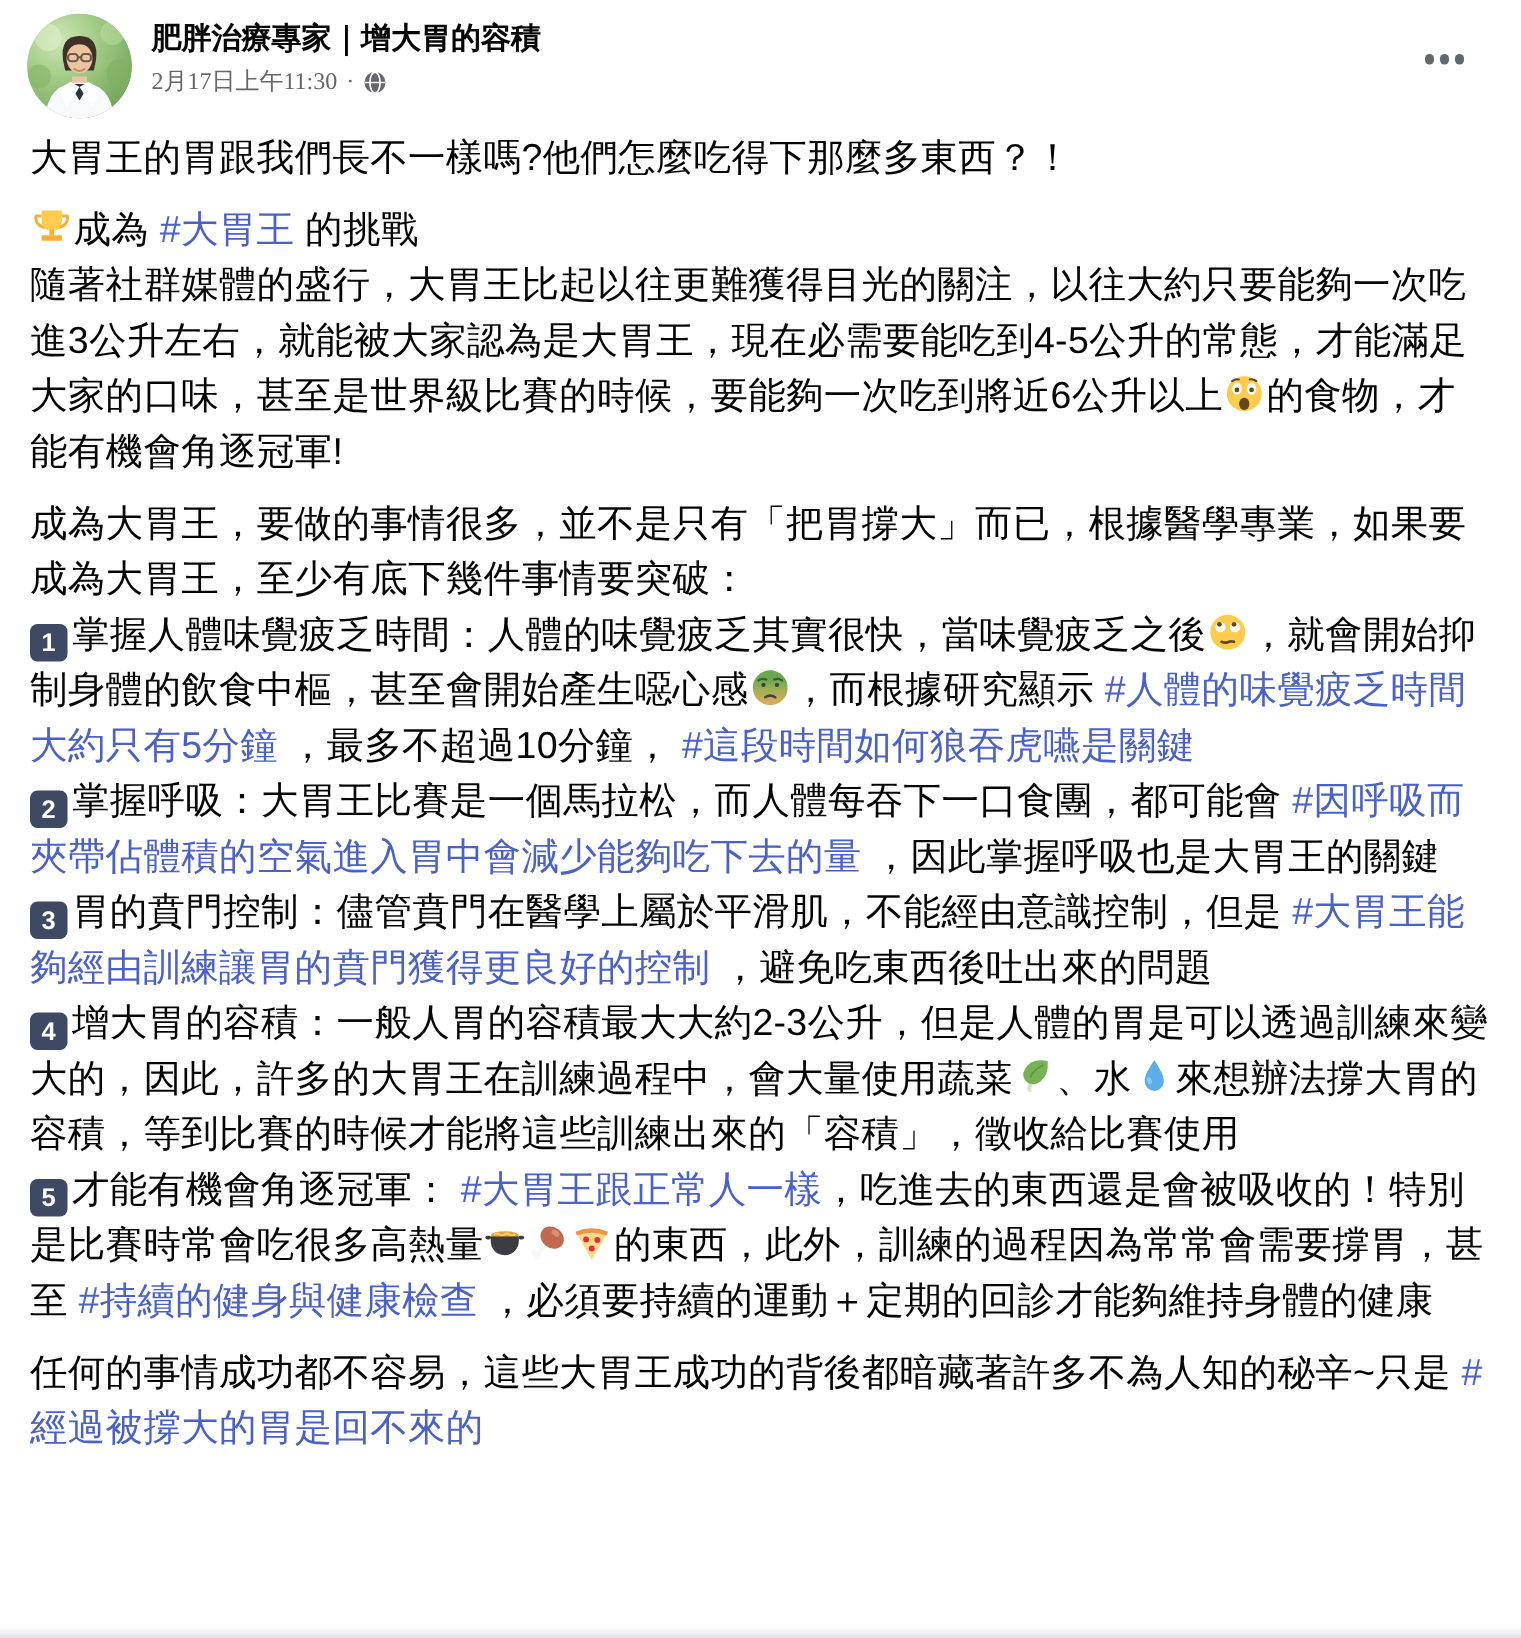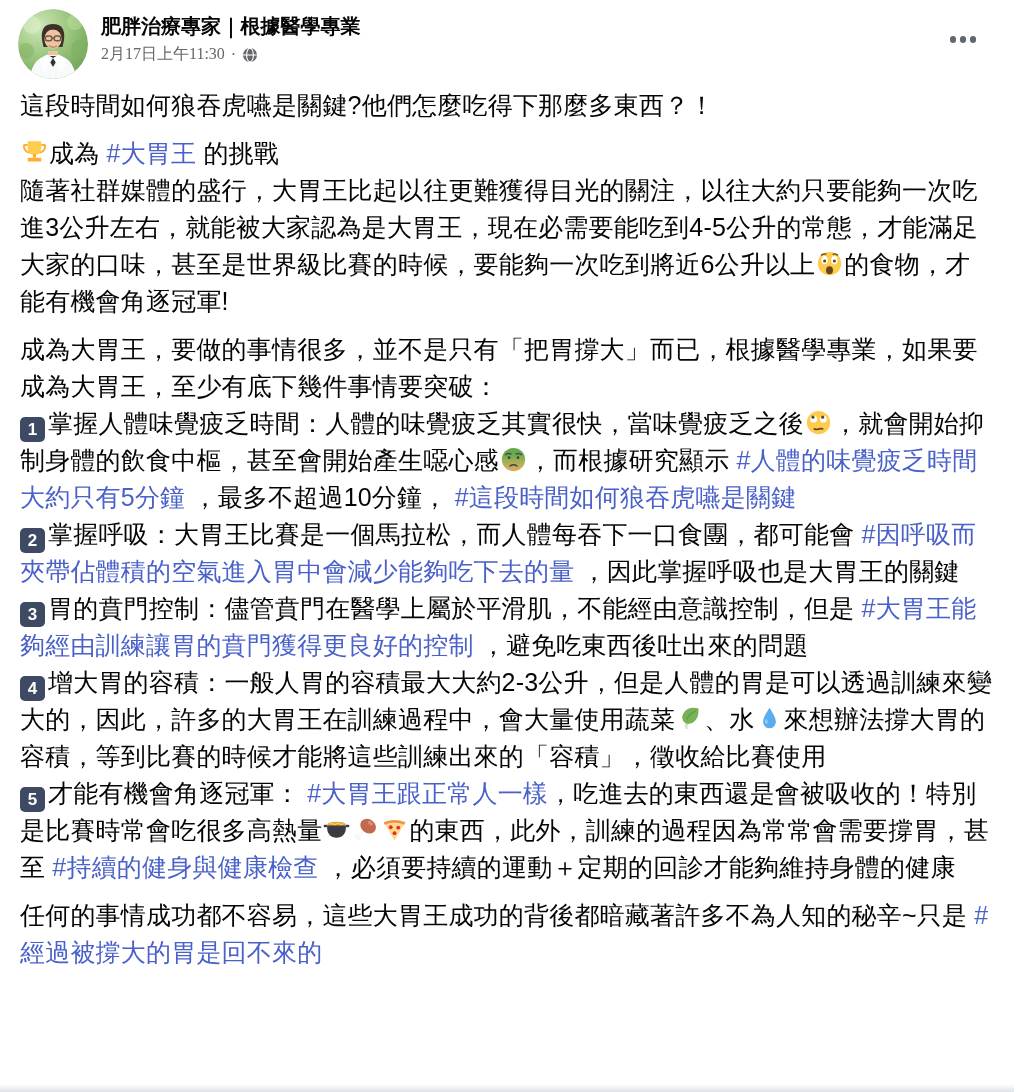--- a/index.html
+++ b/index.html
@@ -69,21 +69,21 @@
           </g>
           <path d="M31.5 37q3.5 2.6 7 0" stroke="#B98A66" stroke-width="1.3" fill="none" stroke-linecap="round"></path>
           <path fill="#EEC39F" d="M30 42h10v7H30z"></path>
           <path fill="#F7F9FA" d="M12 70q2-24 23-24t23 24z"></path>
           <path fill="#2F3237" d="M28.5 47l6.5 11 6.5-11z"></path>
           <path fill="#FDFEFE" d="M29 45.5l6 3.5-8.5 13.5-5.5-12zM41 45.5l-6 3.5 8.5 13.5 5.5-12z"></path>
         </g>
       </svg></span>
     </div>
     <div class="header-meta">
-      <div class="page-name">肥胖治療專家｜根據醫學專業</div>
+      <div class="page-name">肥胖治療專家｜增大胃的容積</div>
       <div class="timestamp-row">
         <span>2月17日上午11:30</span>
         <span class="sep">·</span>
         <span class="globe">
             <svg viewBox="0 0 16 16">
           <circle cx="8" cy="8" r="7" fill="#65676B"></circle>
           <path fill="none" stroke="#fff" stroke-width="1.1" d="M1.2 8h13.6"></path>
           <ellipse cx="8" cy="8" rx="3.4" ry="6.9" fill="none" stroke="#fff" stroke-width="1.1"></ellipse>
         </svg>
           </span>
@@ -91,21 +91,21 @@
     </div>
   </div>
 
   <div class="more-btn" title="">
     <span class="dot"></span>
     <span class="dot"></span>
     <span class="dot"></span>
   </div>
 
   <div class="post-body">
-      <div class="post-paragraph"><span>這段時間如何狼吞虎嚥是關鍵?他們怎麼吃得下那麼多東西？！</span></div>
+      <div class="post-paragraph"><span>大胃王的胃跟我們長不一樣嗎?他們怎麼吃得下那麼多東西？！</span></div>
       <div class="post-paragraph"><span class="emoji"><svg viewBox="0 0 36 36">
             <path fill="none" stroke="#FFAC33" stroke-width="2.6" d="M9 8H4.8c-.6 0-1 .5-1 1 0 5 3.4 9 8.2 9M27 8h4.2c.6 0 1 .5 1 1 0 5-3.4 9-8.2 9"></path>
             <path fill="#FFCC4D" d="M9 3h18v9.5a9 9 0 0 1-18 0z"></path>
             <path fill="#FFAC33" d="M16 20h4v5h-4z"></path>
             <path fill="#FFAC33" d="M10 25h16a1 1 0 0 1 1 1v4H9v-4a1 1 0 0 1 1-1z"></path>
           </svg></span><span>成為 </span><a class="hashtag">#大胃王</a><span> 的挑戰</span><br><span>隨著社群媒體的盛行，大胃王比起以往更難獲得目光的關注，以往大約只要能夠一次吃進3公升左右，就能被大家認為是大胃王，現在必需要能吃到4-5公升的常態，才能滿足大家的口味，甚至是世界級比賽的時候，要能夠一次吃到將近6公升以上</span><span class="emoji"><svg viewBox="0 0 36 36">
             <circle cx="18" cy="18" r="15.5" fill="#FFCB4C"></circle>
             <path fill="none" stroke="#65471B" stroke-width="1.8" stroke-linecap="round" d="M7.2 6.8q3-2.3 6-1.4M28.8 6.8q-3-2.3-6-1.4"></path>
             <ellipse cx="11.5" cy="13.5" rx="4.2" ry="5.4" fill="#fff"></ellipse>
             <ellipse cx="24.5" cy="13.5" rx="4.2" ry="5.4" fill="#fff"></ellipse>

